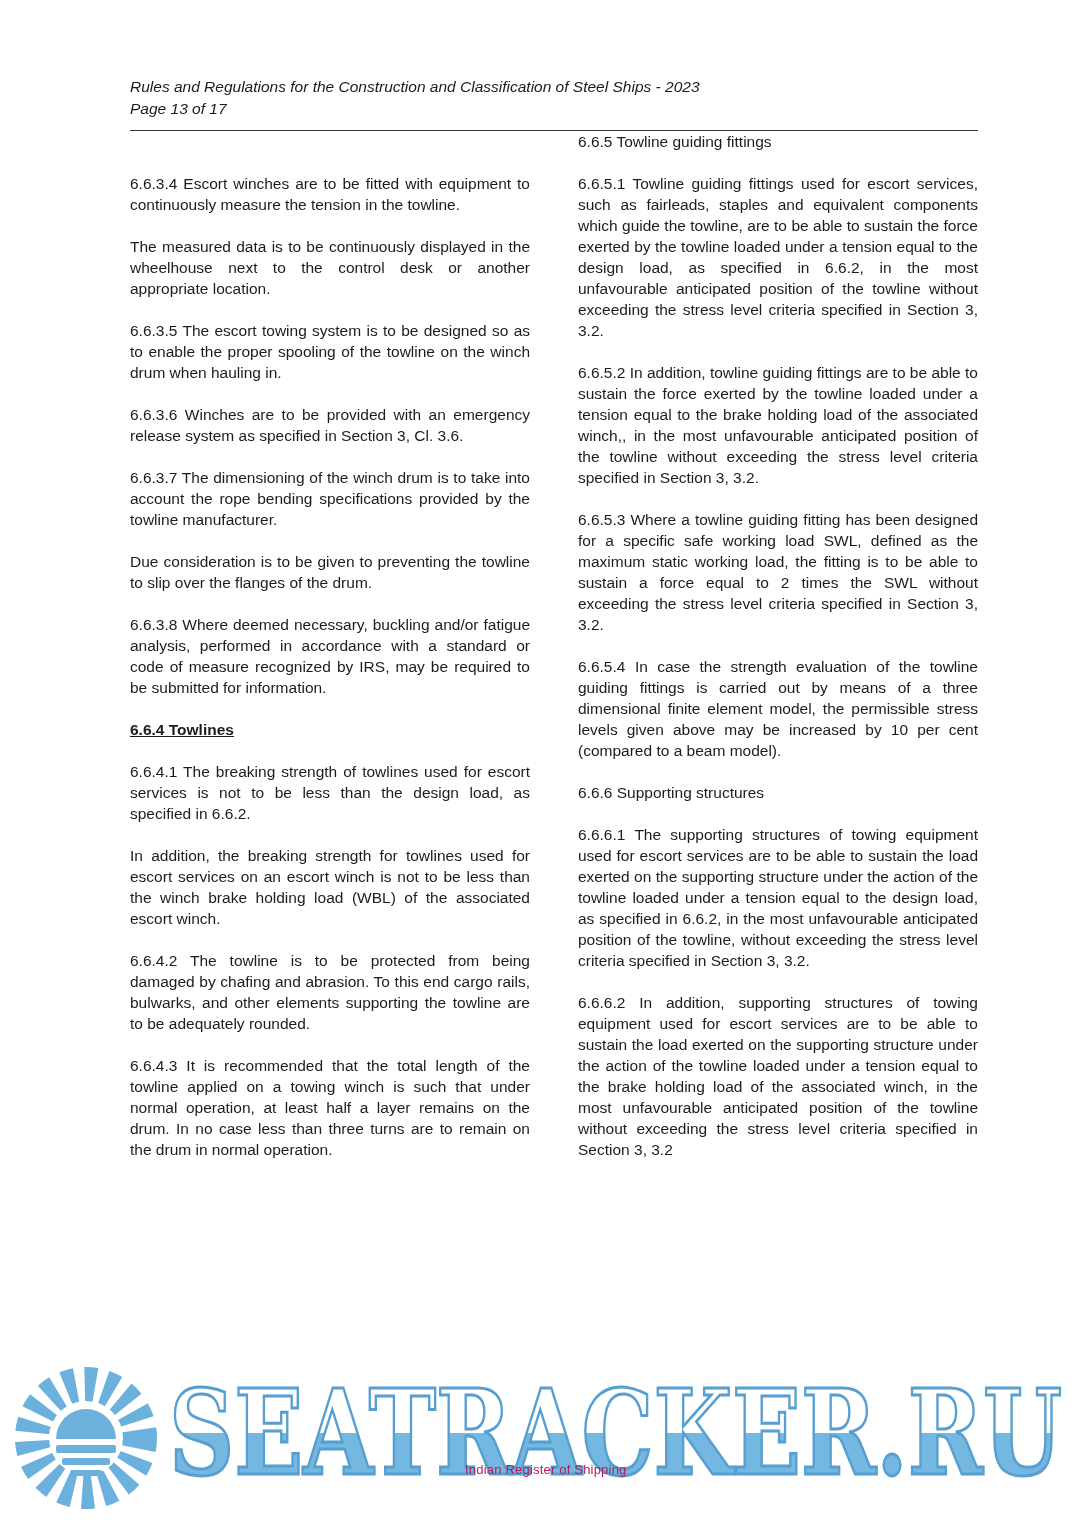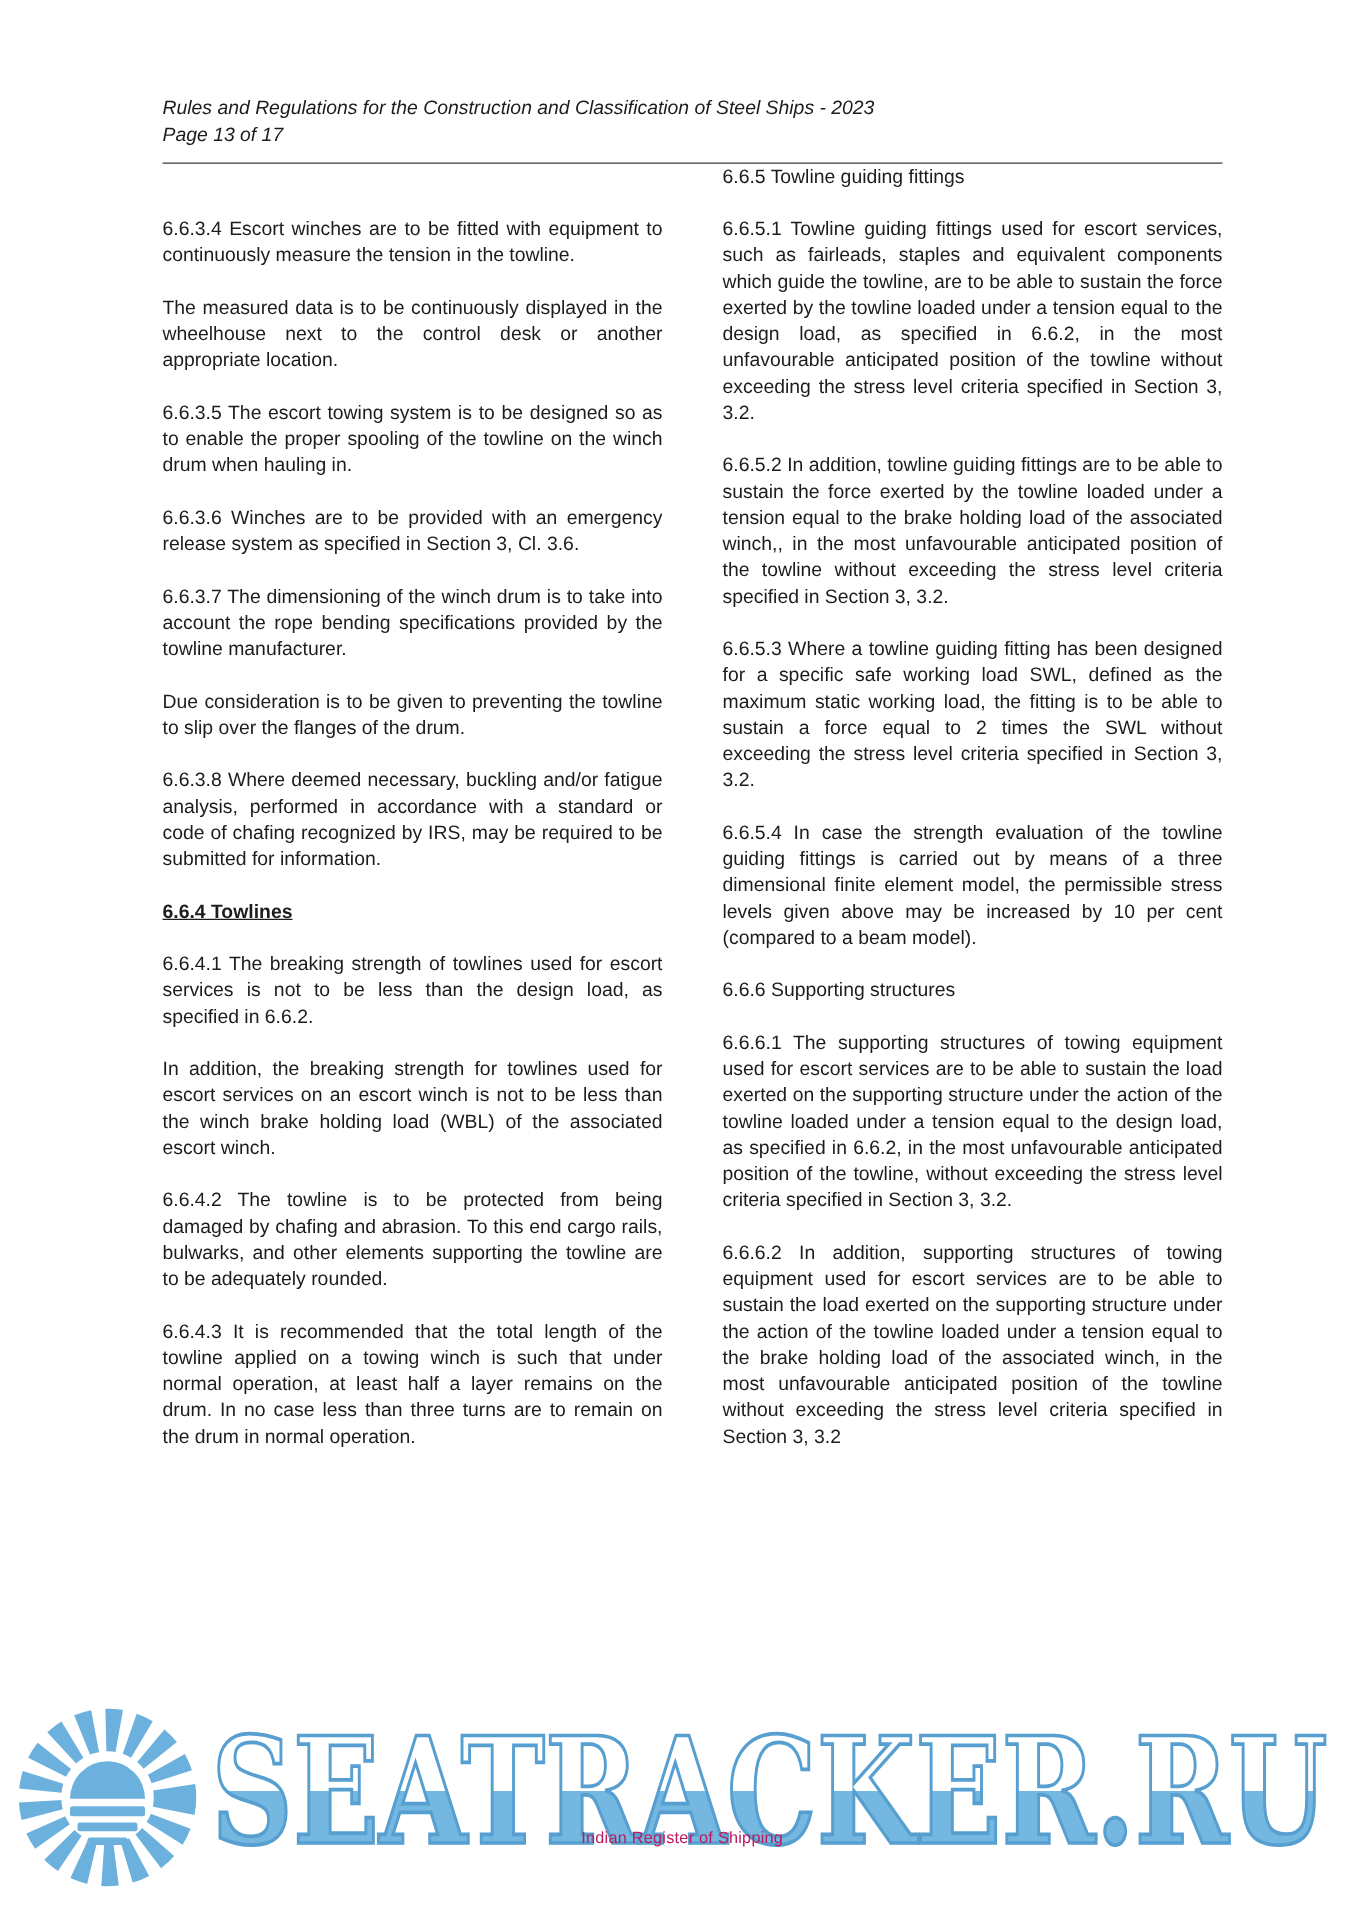--- a/index.html
+++ b/index.html
@@ -74,21 +74,21 @@
     <div class="divider"></div>
 
     <div class="cols">
       <div class="col" id="col-left">
           <p class="para">6.6.3.4 Escort winches are to be fitted with equipment to continuously measure the tension in the towline.</p>
           <p class="para">The measured data is to be continuously displayed in the wheelhouse next to the control desk or another appropriate location.</p>
           <p class="para">6.6.3.5 The escort towing system is to be designed so as to enable the proper spooling of the towline on the winch drum when hauling in.</p>
           <p class="para">6.6.3.6 Winches are to be provided with an emergency release system as specified in Section 3, Cl.  3.6.</p>
           <p class="para">6.6.3.7 The dimensioning of the winch drum is to take into account the rope bending specifications provided by the towline manufacturer.</p>
           <p class="para">Due consideration is to be given to preventing the towline to slip over the flanges of the drum.</p>
-          <p class="para">6.6.3.8 Where deemed necessary, buckling and/or fatigue analysis, performed in accordance with a standard or code of chafing recognized by IRS, may be required to be submitted for information.</p>
+          <p class="para">6.6.3.8 Where deemed necessary, buckling and/or fatigue analysis, performed in accordance with a standard or code of measure recognized by IRS, may be required to be submitted for information.</p>
           <p class="para heading-bold">6.6.4 Towlines</p>
           <p class="para">6.6.4.1 The breaking strength of towlines used for escort services is not to be less than the design load, as specified in 6.6.2.</p>
           <p class="para">In addition, the breaking strength for towlines used for escort services on an escort winch is not to be less than the winch brake holding load (WBL) of the associated escort winch.</p>
           <p class="para">6.6.4.2 The towline is to be protected from being damaged by chafing and abrasion. To this end cargo rails, bulwarks, and other elements supporting the towline are to be adequately rounded.</p>
           <p class="para">6.6.4.3 It is recommended that the total length of the towline applied on a towing winch is such that under normal operation, at least half a layer remains on the drum. In no case less than three turns are to remain on the drum in normal operation.</p>
         </div>
       <div class="col" id="col-right">
           <p class="para heading-plain">6.6.5 Towline guiding fittings</p>
           <p class="para">6.6.5.1 Towline guiding fittings used for escort services, such as fairleads, staples and equivalent components which guide the towline, are to be able to sustain the force exerted by the towline loaded under a tension equal to the design load, as specified in 6.6.2, in the most unfavourable anticipated position of the towline without exceeding the stress level criteria specified in Section 3, 3.2.</p>
           <p class="para">6.6.5.2 In addition, towline guiding fittings are to be able to sustain the force exerted by the towline loaded under a tension equal to the brake holding load of the associated winch,, in the most unfavourable anticipated position of the towline without exceeding the stress level criteria specified in Section 3, 3.2.</p>

